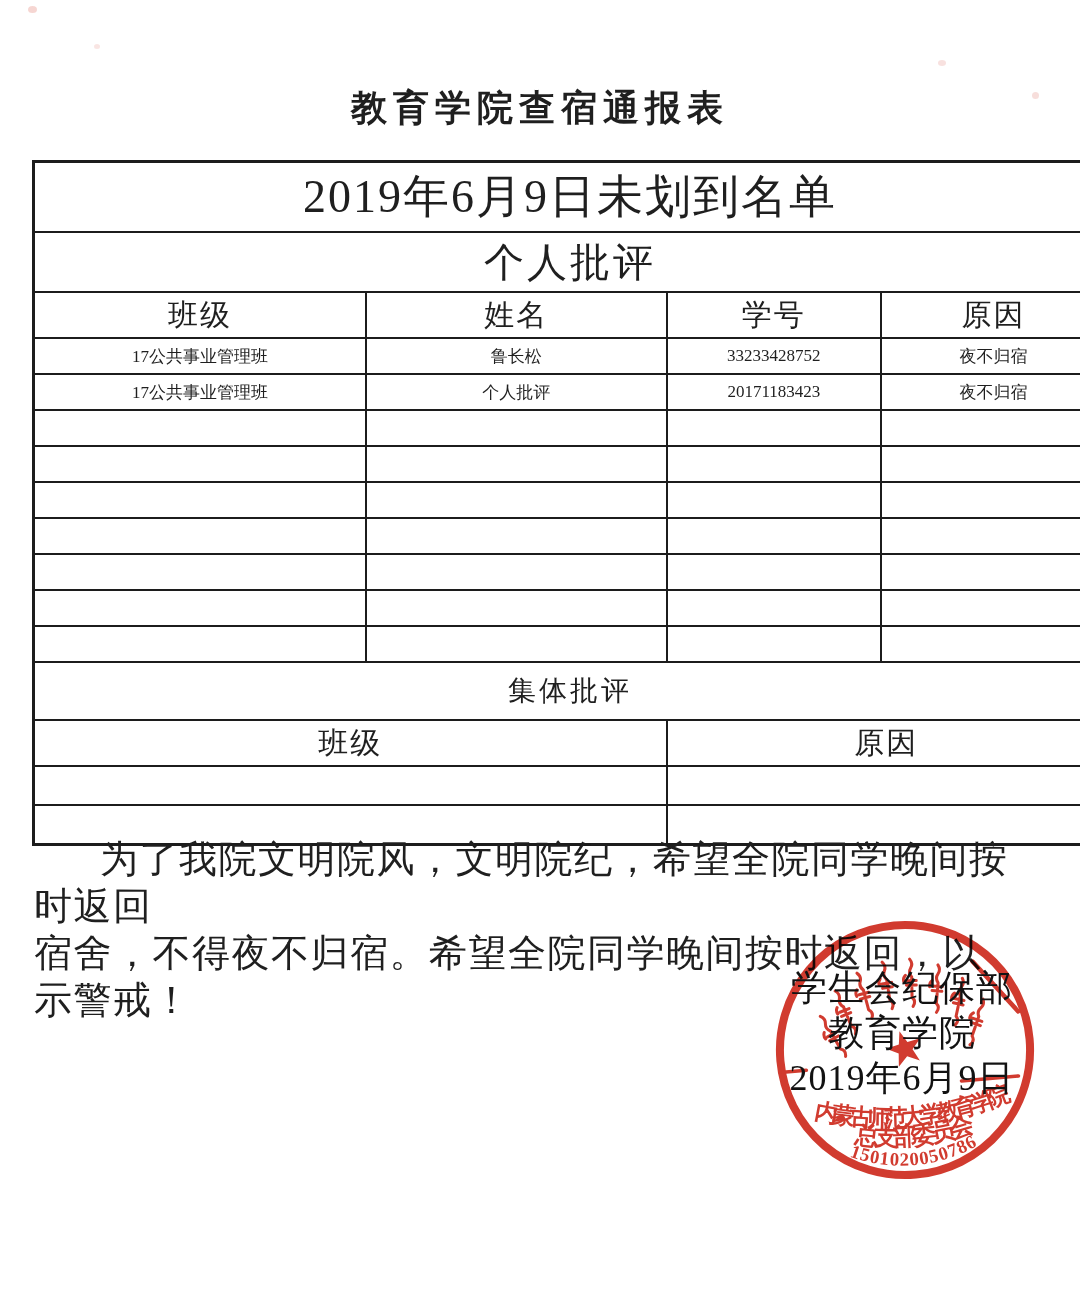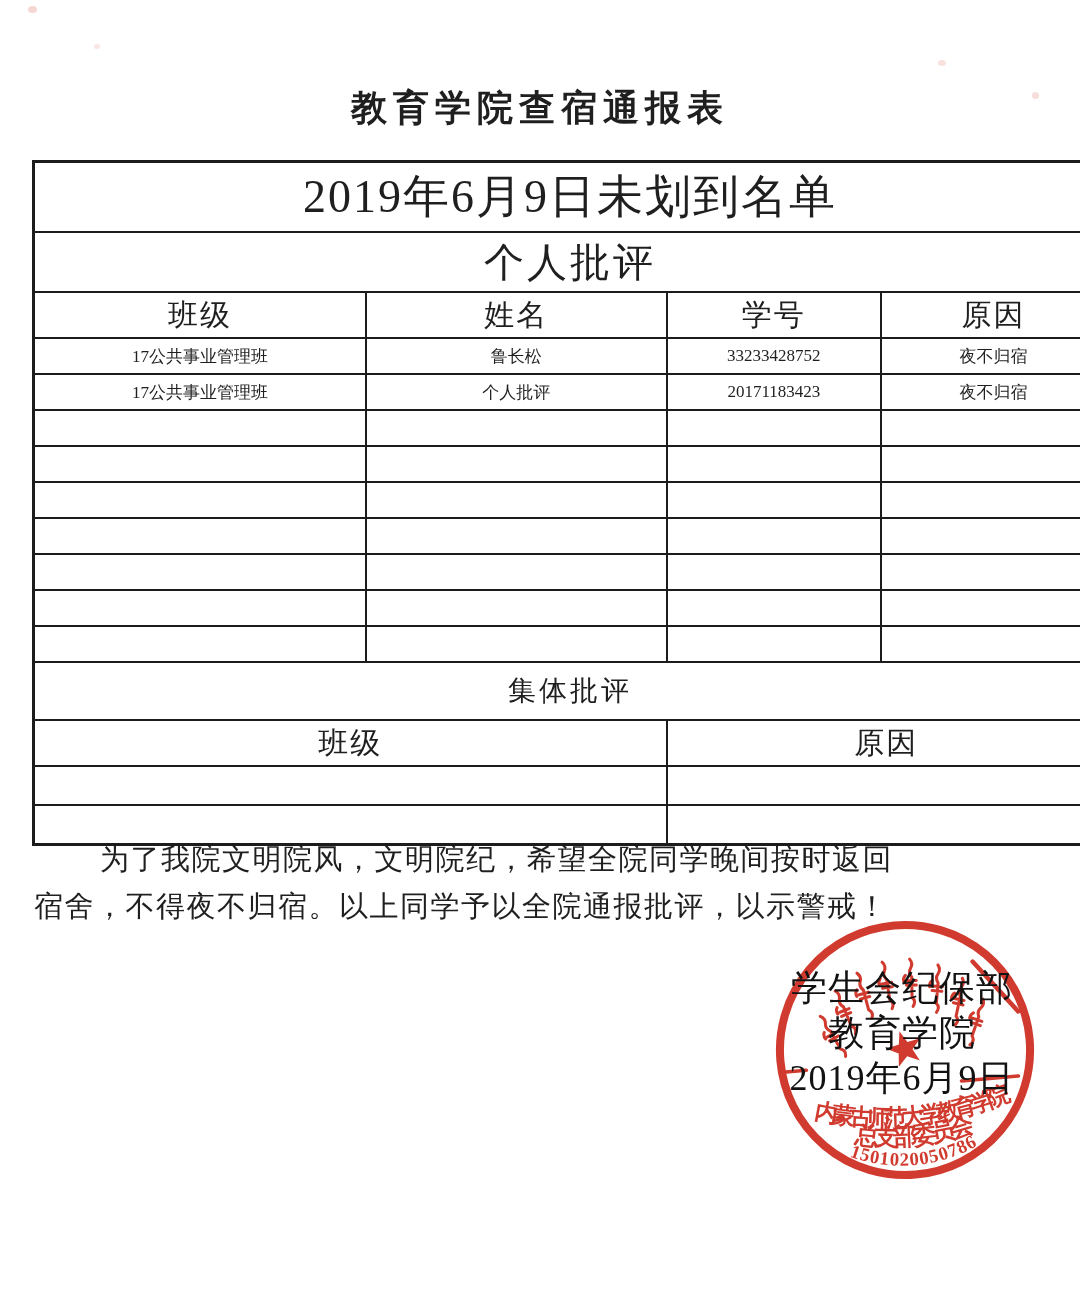--- a/index.html
+++ b/index.html
@@ -28,21 +28,21 @@
   .r-date td{height:68px;font-size:46px;border-bottom-width:3px;letter-spacing:2px;}
   .r-sec td{height:58px;font-size:40px;letter-spacing:3px;}
   .r-head td{height:44px;font-size:30px;letter-spacing:2px;}
   .r-data td{height:34px;font-size:17px;}
   .r-empty td{height:34px;}
   .r-sec2 td{height:56px;font-size:28px;letter-spacing:3px;border-top-width:3px;}
   .r-head2 td{height:44px;font-size:30px;letter-spacing:2px;}
   .r-empty2 td{height:37px;}
   .notice{
     position:absolute;top:836px;left:34px;width:984px;
-    font-size:29px;line-height:47px;letter-spacing:1.5px;
+    font-size:38px;line-height:47px;letter-spacing:1.5px;
   }
   .notice .line1{text-indent:66px;}
   .sig-block{
     position:absolute;left:728px;top:966px;width:348px;
     text-align:center;font-size:36px;line-height:45px;
     color:#121212;z-index:3;letter-spacing:1px;
   }
   .stamp{
     position:absolute;left:771px;top:916px;width:268px;height:268px;
     z-index:2;opacity:0.92;mix-blend-mode:multiply;
@@ -153,21 +153,21 @@
       </tr>
     <tr class="r-empty2">
         <td colspan="2"></td>
         <td colspan="2"></td>
       </tr>
   </tbody>
 </table>
 
 <div class="notice">
   <div class="line1">为了我院文明院风，文明院纪，希望全院同学晚间按时返回</div>
-  <div class="line2">宿舍，不得夜不归宿。以上同学予以全院通报批评，以示警戒！</div>
+  <div class="line2">宿舍，不得夜不归宿。希望全院同学晚间按时返回，以示警戒！</div>
 </div>
 
 <div class="stamp">
   <svg viewBox="0 0 300 300">
     <defs>
       <path id="arcOuter" d="M 32 214 A 364 364 0 0 0 268 214"></path>
       <path id="arcMid" d="M 84 248 A 284 284 0 0 0 216 248"></path>
       <path id="arcNum" d="M 64 256 A 170 170 0 0 0 236 256"></path>
       <g id="mgp">
         <path d="M2 0 q4 5 1 10 q-3 5 1 10 v7 m-6 -3 h11 m-11 5 h11 m-5 3 v11 q5 4 1 10 m-8 -35 q-3 3 -2 7" stroke-width="3.4"></path>

